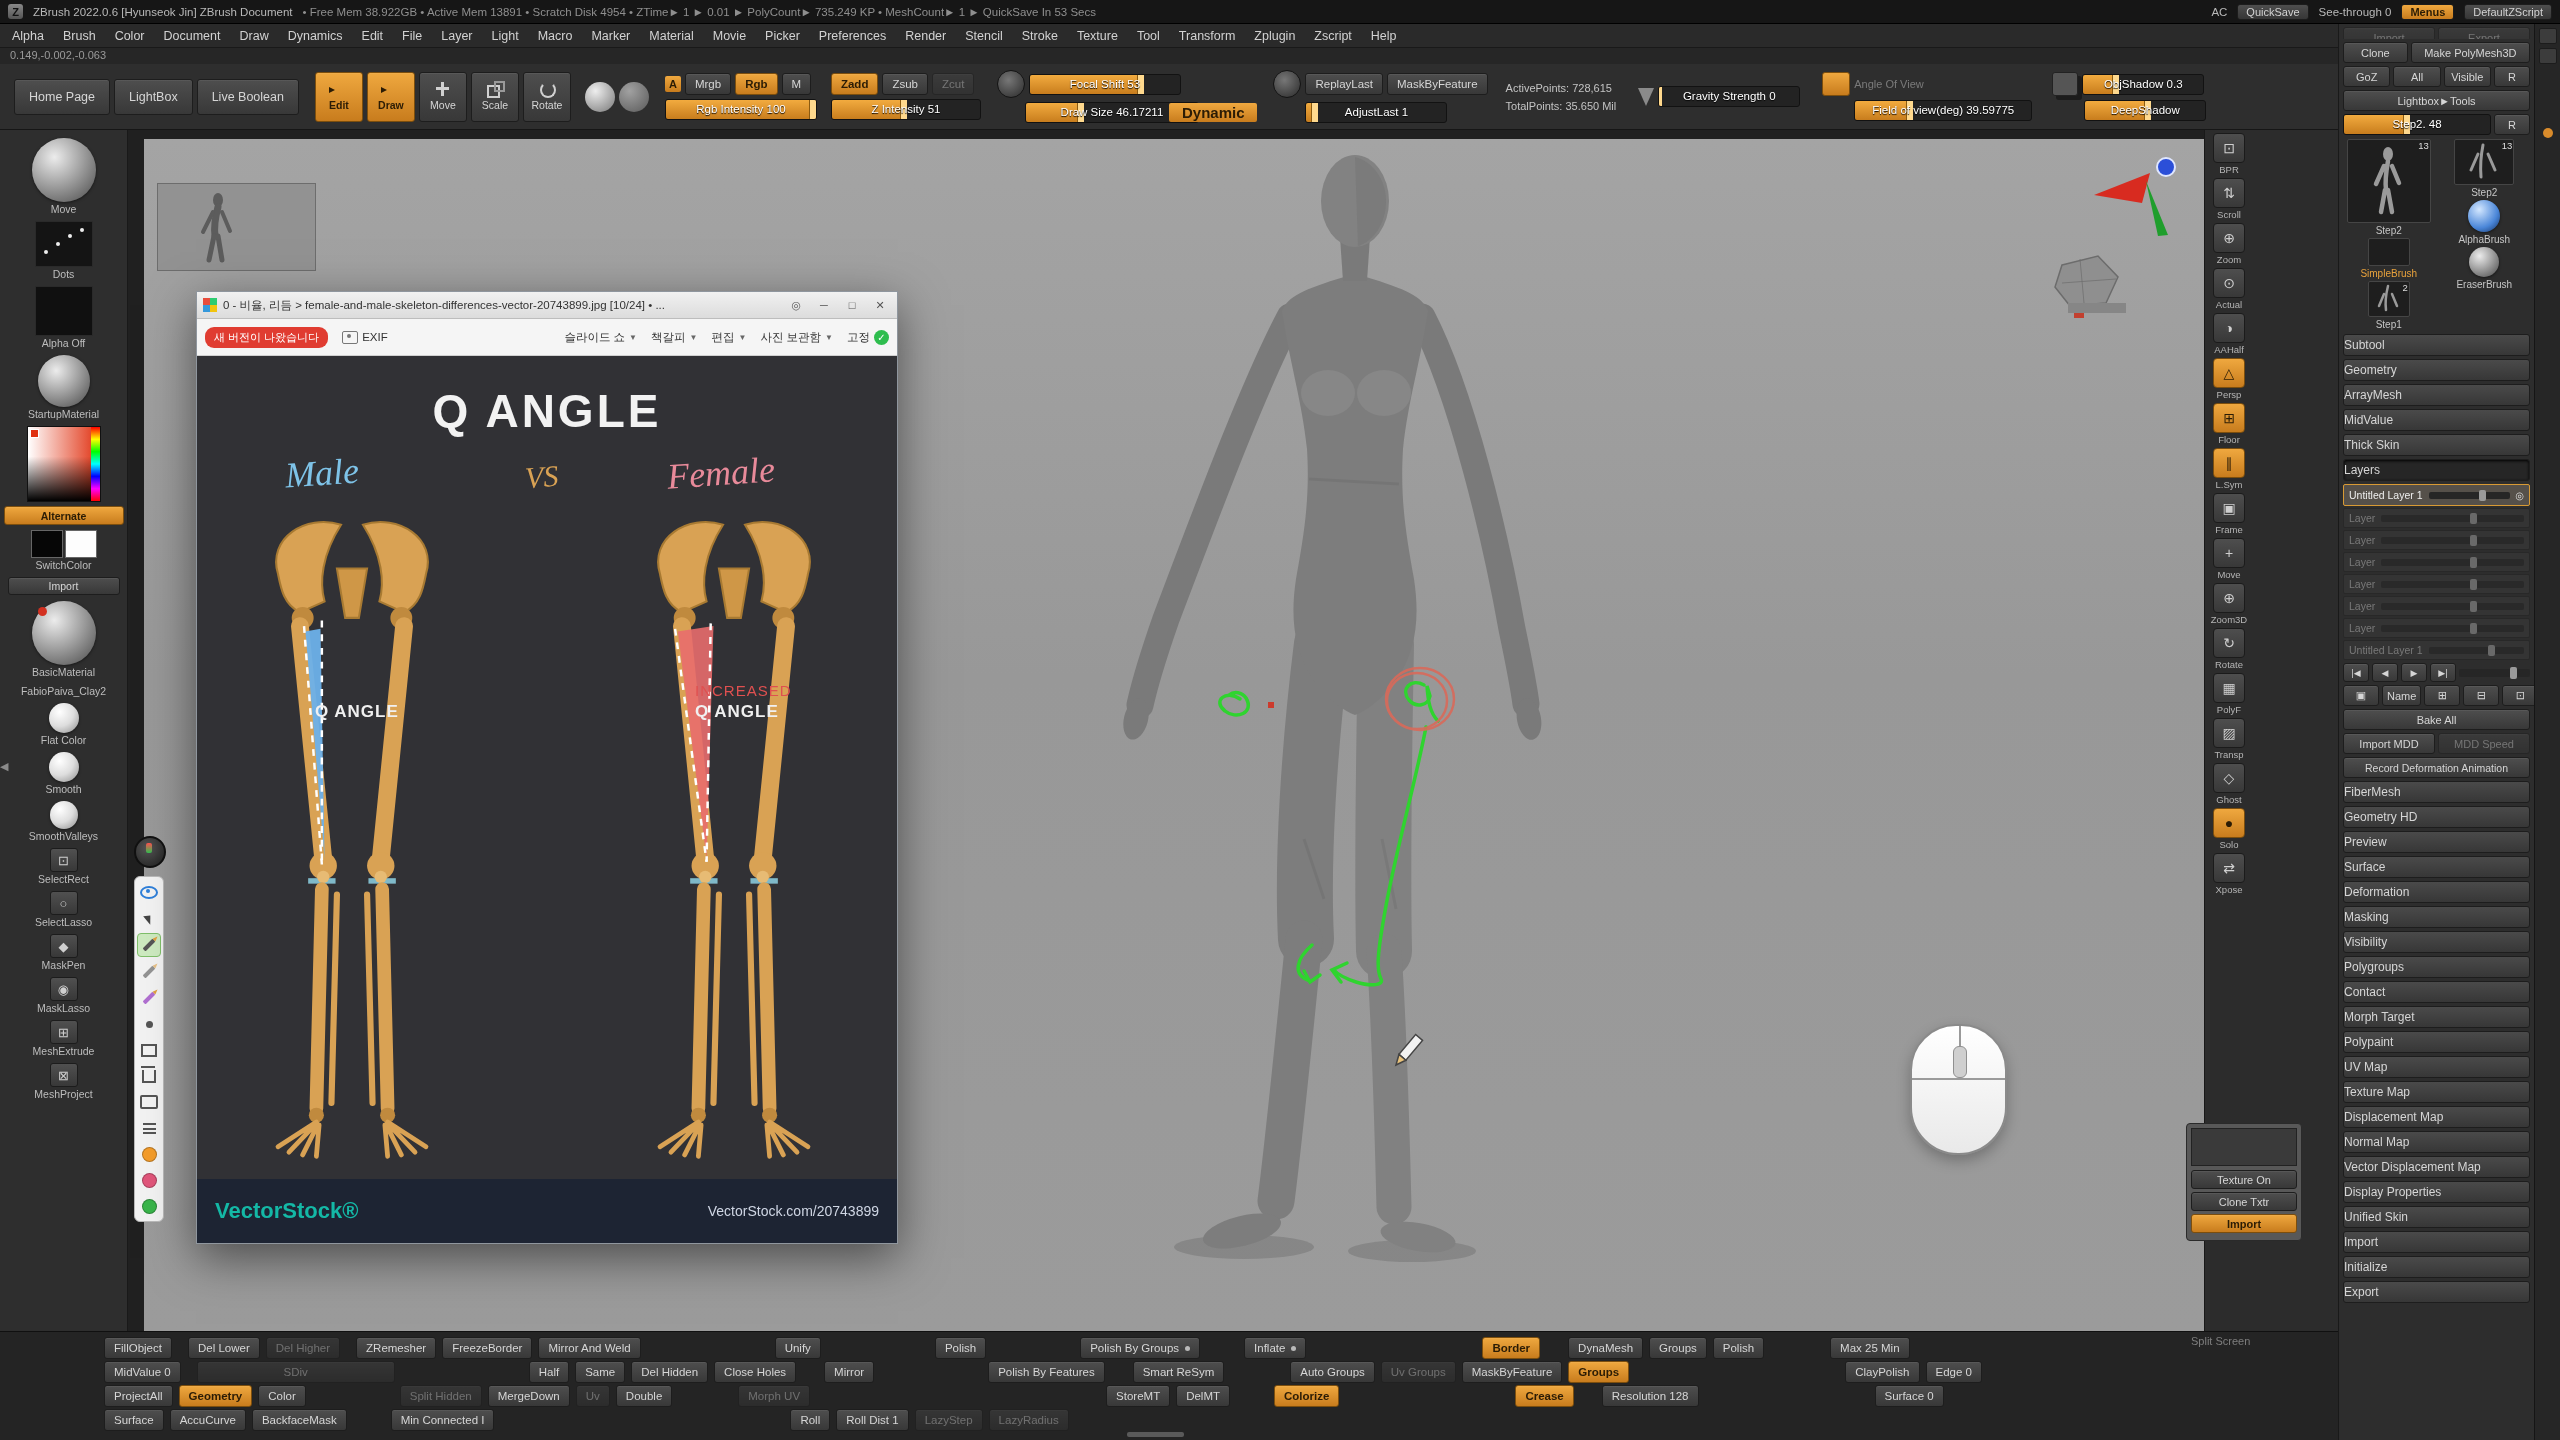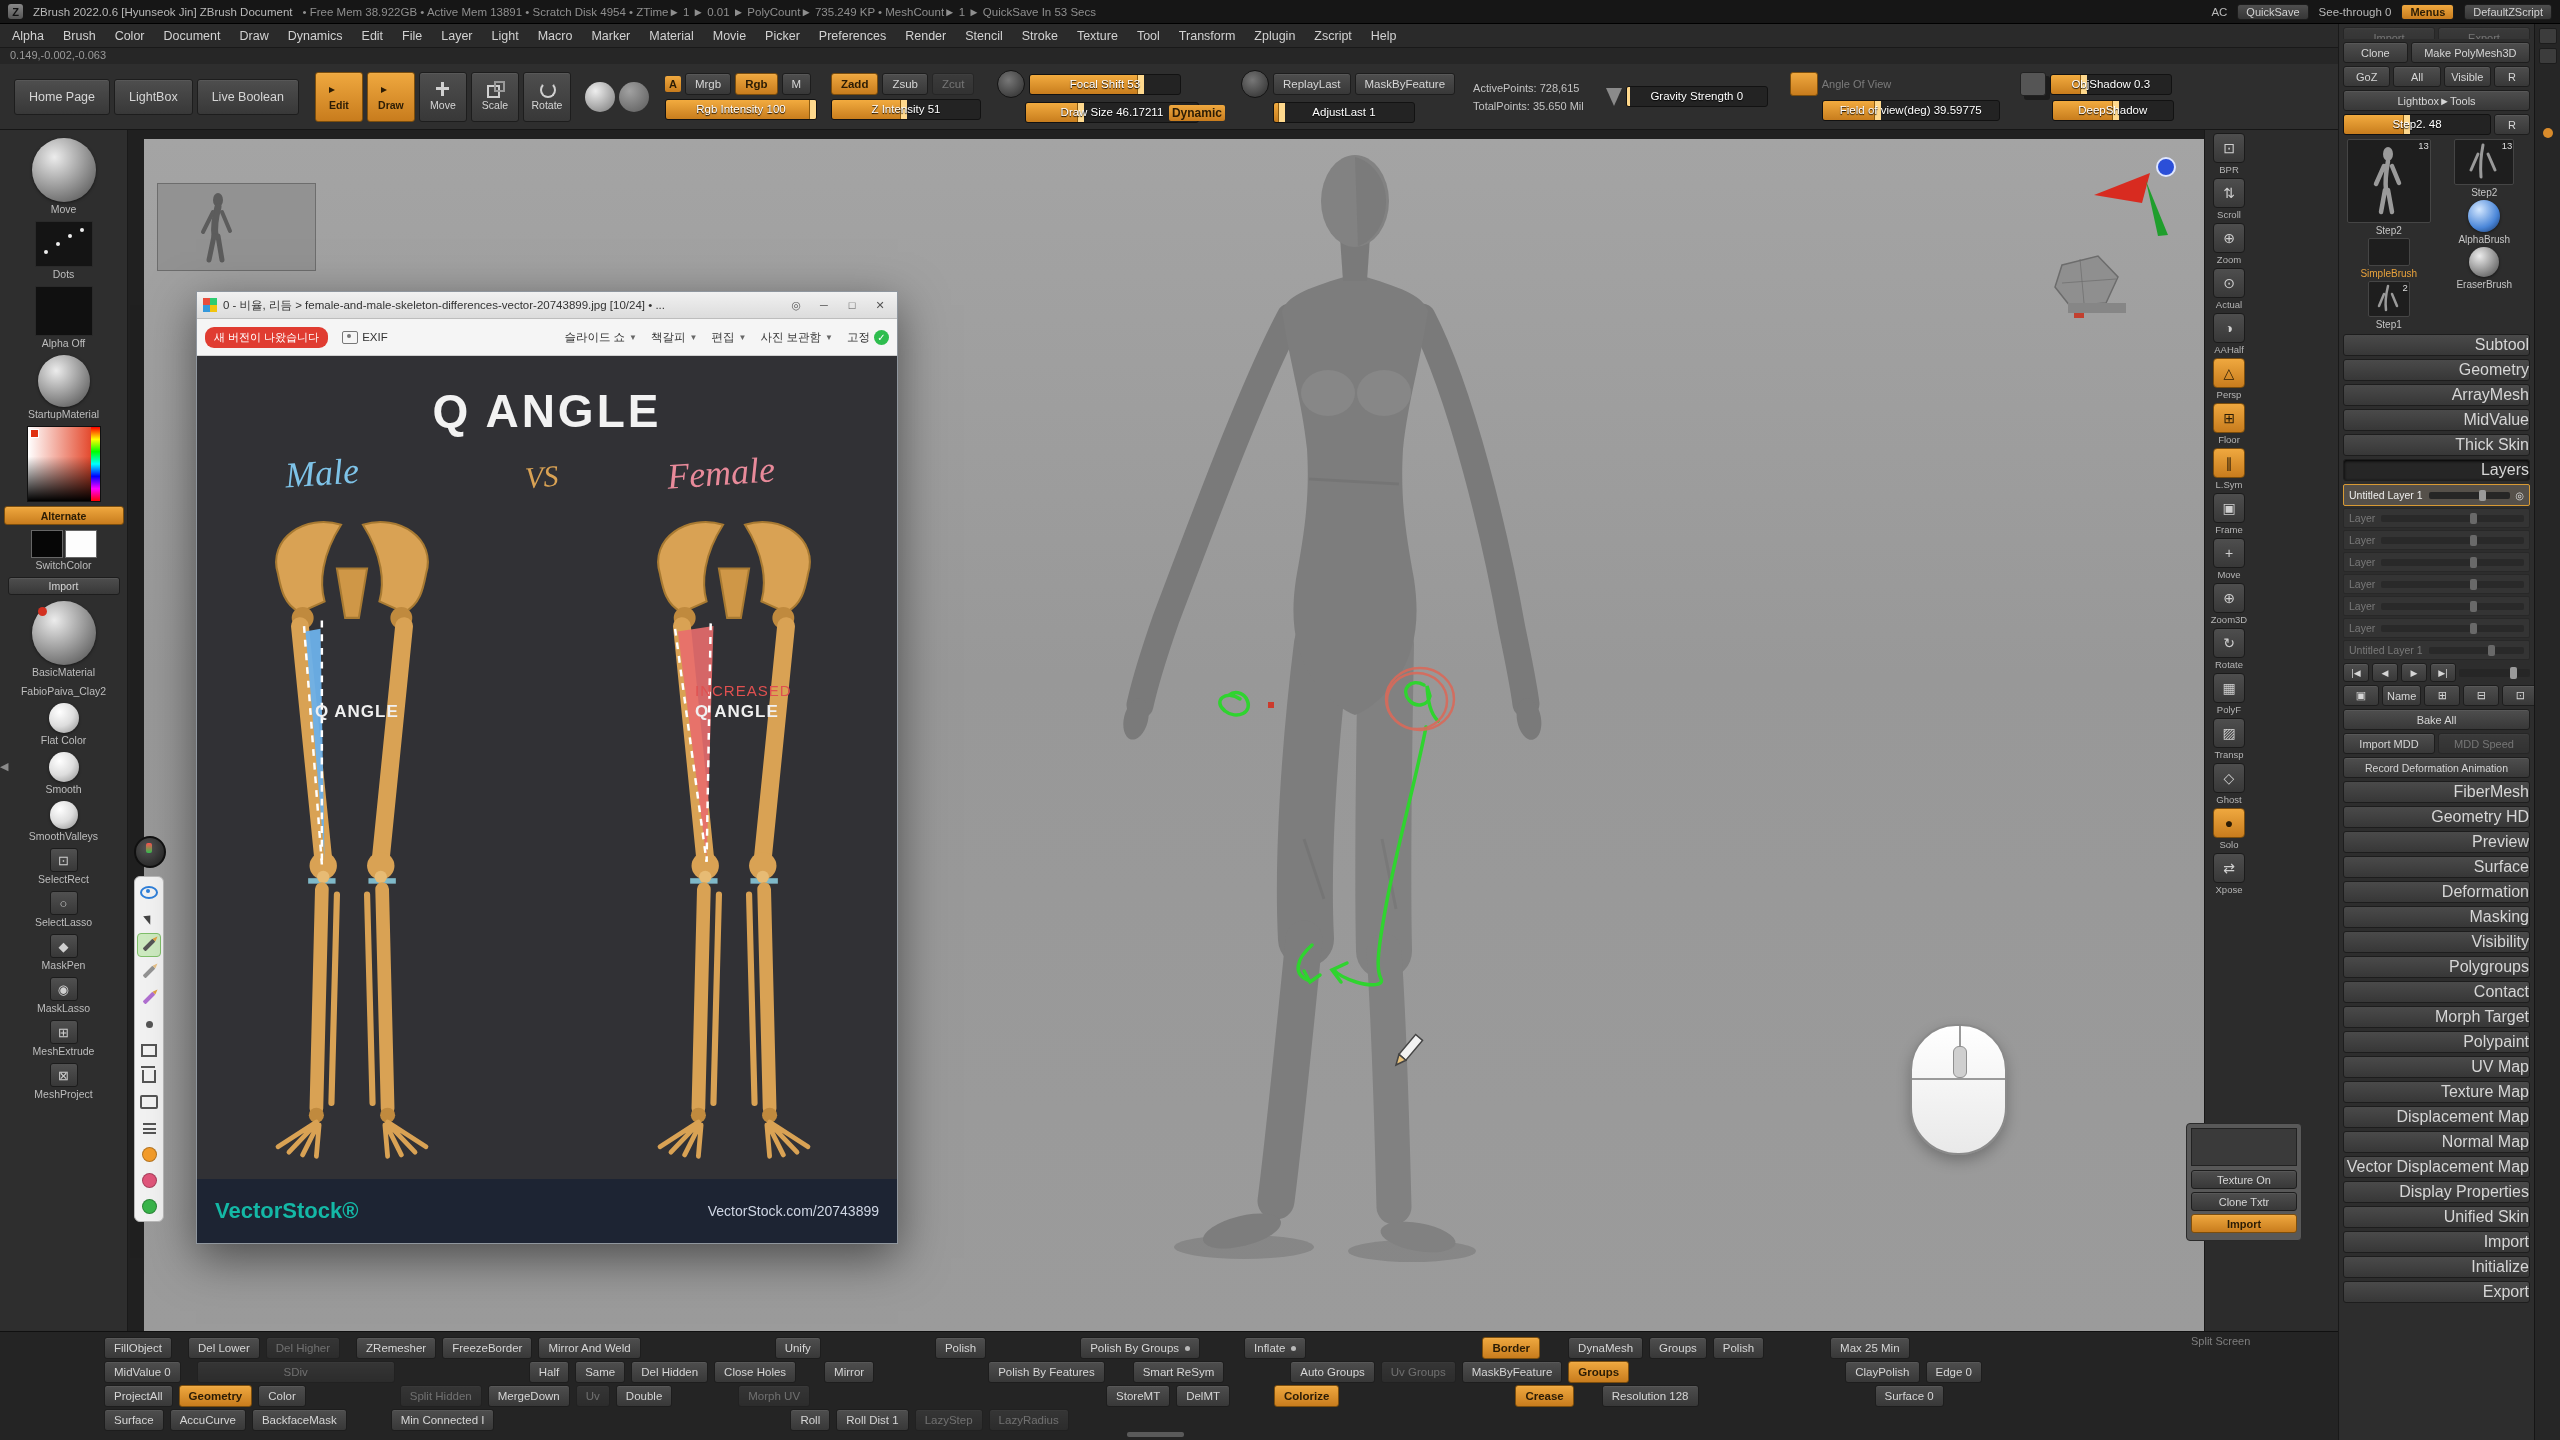--- a/index.html
+++ b/index.html
@@ -46,21 +46,21 @@
   .plus-ic::after{content:"";position:absolute;left:2px;top:5px;width:13px;height:3px;background:#d0d0d0}
   .scale-ic::before{content:"";position:absolute;left:1px;top:3px;width:9px;height:9px;border:2px solid #d0d0d0}
   .scale-ic::after{content:"";position:absolute;left:8px;top:-1px;width:7px;height:7px;border:2px solid #9a9a9a}
   .rot-ic::before{content:"";position:absolute;left:2px;top:0;width:12px;height:12px;border:2px solid #d0d0d0;border-radius:50%;border-top-color:transparent}
   .dot-ic{width:14px;height:14px;border-radius:50%;background:radial-gradient(circle at 35% 30%,#eee,#777)}
   .circ-ic{width:26px;height:26px;border-radius:50%;background:radial-gradient(circle at 40% 35%,#777,#2a2a2a);border:1px solid #141414}
   .fov-ic{width:26px;height:22px;background:linear-gradient(#efa83f,#c87c1d),#c87c1d;border:1px solid #7c4e0d;border-radius:3px}
   .shadow-ic{width:24px;height:22px;background:#555;border:1px solid #222;border-radius:3px;box-shadow:4px 4px 0 #1c1c1c}
   .grav-ic{width:0;height:0;border-left:8px solid transparent;border-right:8px solid transparent;border-top:18px solid #8a8a8a}
   .asq{width:16px;height:16px;background:linear-gradient(#efa83f,#c87c1d);border-radius:2px;color:#2b1c05;font-weight:bold;display:flex;align-items:center;justify-content:center;font-size:11px}
-  .dynchip{background:linear-gradient(#efa83f,#c87c1d);color:#2b1c05;font-size:12px;font-weight:bold;border-radius:2px;padding:1px 3px;margin-left:-34px;position:relative;z-index:2}
+  .dynchip{background:linear-gradient(#efa83f,#c87c1d);color:#2b1c05;font-size:15px;font-weight:bold;border-radius:2px;padding:1px 13px;margin-left:-34px;position:relative;z-index:2}
   .ptxt{font-size:11px;color:#c3c3c3;line-height:14px;white-space:nowrap}
   
   #leftshelf{left:0;top:130px;width:128px;height:1201px;background:#2e2e2e;border-right:1px solid #191919;
     display:flex;flex-direction:column;align-items:center;font-size:10.5px;color:#bdbdbd;box-sizing:border-box;padding-top:8px}
   #leftshelf .lbl{margin:2px 0 6px 0;text-align:center;line-height:11px}
   .picker{width:72px;height:74px;position:relative;border:1px solid #111;
     background:linear-gradient(to top,#000,rgba(0,0,0,0) 60%),linear-gradient(to right,#fff,#e03010)}
   .picker .hue{position:absolute;right:0;top:0;bottom:0;width:9px;
     background:linear-gradient(#f00,#ff0,#0f0,#0ff,#00f,#f0f,#f00)}
   .picker .mark{position:absolute;left:2px;top:2px;width:7px;height:7px;background:#e03010;border:1px solid #fff}
@@ -135,22 +135,22 @@
   .rs-label{font-size:9.5px;color:#b5b5b5;margin-top:1px;white-space:nowrap}
   #texpanel{left:2186px;top:1123px;width:116px;background:#585858;border:1px solid #2a2a2a;border-radius:4px;padding:4px;box-sizing:border-box}
   #texpanel .prev{height:36px;background:#3a3a3a;border:1px solid #222;margin-bottom:4px}
   #texpanel .btn{width:100%;box-sizing:border-box;margin-bottom:3px;height:19px;font-size:11px}
   
   #righttray{left:2338px;top:24px;width:196px;height:1416px;background:#2d2d2d;border-left:1px solid #191919;box-sizing:border-box;padding:0 3px;overflow:hidden}
   .ty-row{display:flex;gap:3px;margin:3px 1px}
   .ty-row .btn{flex:1;height:19px;font-size:11px;padding:0 4px}
   .ty-row .btn.sm{flex:0 0 26px}
   .clip{height:12px;overflow:hidden}
-  .sec{display:block;height:20px;line-height:20px;text-align:right;margin:3px 1px;background:linear-gradient(#4a4a4a,#373737);
-    border:1px solid #1d1d1d;border-radius:3px;color:#d6d6d6;font-size:16px;white-space:nowrap;overflow:hidden}
+  .sec{display:block;height:20px;line-height:20px;text-align:left;margin:3px 1px;background:linear-gradient(#4a4a4a,#373737);
+    border:1px solid #1d1d1d;border-radius:3px;color:#d6d6d6;font-size:12px;white-space:nowrap;overflow:hidden}
   .sec.open{background:#262626;box-shadow:inset 0 1px 3px #000}
   .thumbs{display:flex;gap:4px;margin:4px 1px}
   .thcol{flex:1;display:flex;flex-direction:column;align-items:center;gap:2px}
   .th{position:relative;background:#1e1e1e;border:1px solid #454545;border-radius:2px}
   .th .badge{position:absolute;right:1px;top:0;font-size:9.5px;color:#ddd}
   .thcap{font-size:10px;color:#c6c6c6}
   .thcap.orange{color:#e8a23c}
   .layer-row{display:flex;align-items:center;height:18px;background:#3a3a3a;border:1px solid #242424;margin:2px 1px;border-radius:2px;padding:0 5px;font-size:10.5px;color:#b5b5b5}
   .layer-row.active{background:#55504a;border-color:#d89a34;color:#eee;height:20px}
   .layer-row .msl{flex:1;height:7px;background:#262626;margin-left:6px;border-radius:2px;position:relative}

